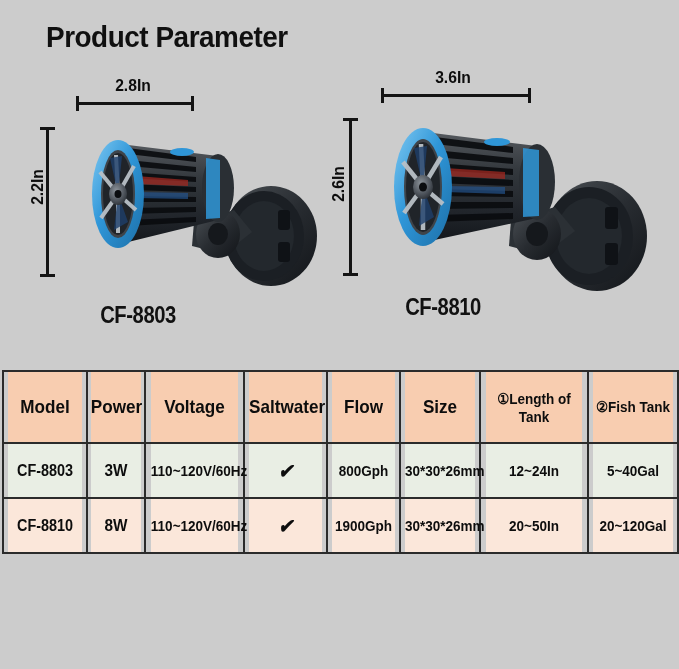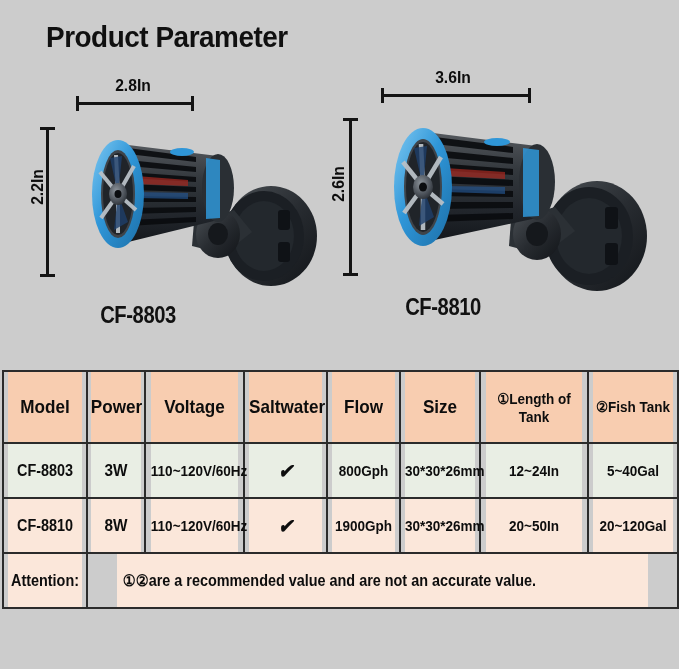--- a/index.html
+++ b/index.html
@@ -384,19 +384,15 @@
       <tr class="row-pink">
         <td class="model-cell">CF-8810</td>
         <td class="power-cell">8W</td>
         <td>110~120V/60Hz</td>
         <td class="check-cell">✔</td>
         <td>1900Gph</td>
         <td>30*30*26mm</td>
         <td>20~50In</td>
         <td>20~120Gal</td>
       </tr>
-      <tr class="footer-row">
-        <td class="att-label">Attention:</td>
-        <td class="att-text" colspan="7">①②are a recommended value and are not an accurate value.</td>
-      </tr>
     </tbody>
   </table>
 </div>
 
 </body></html>

